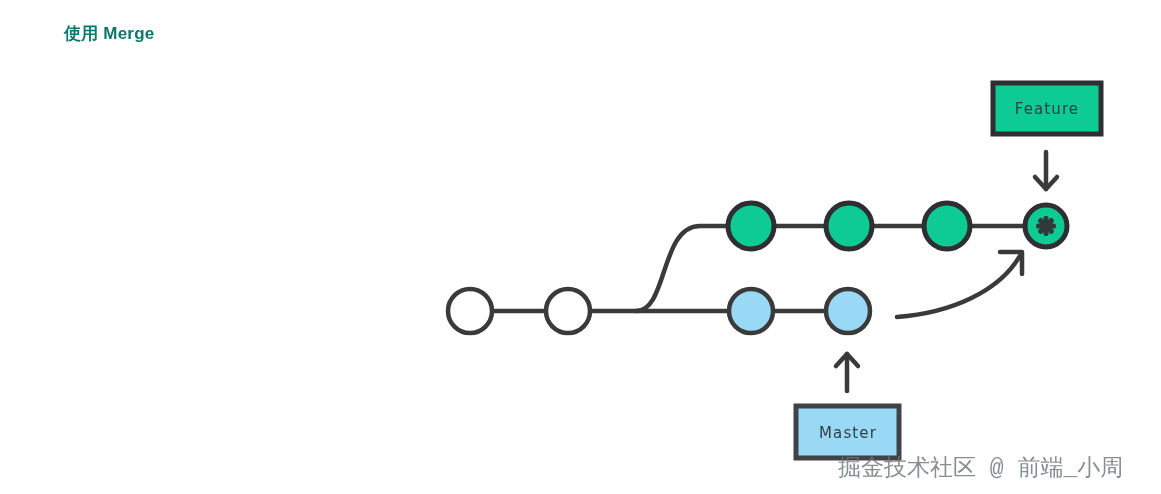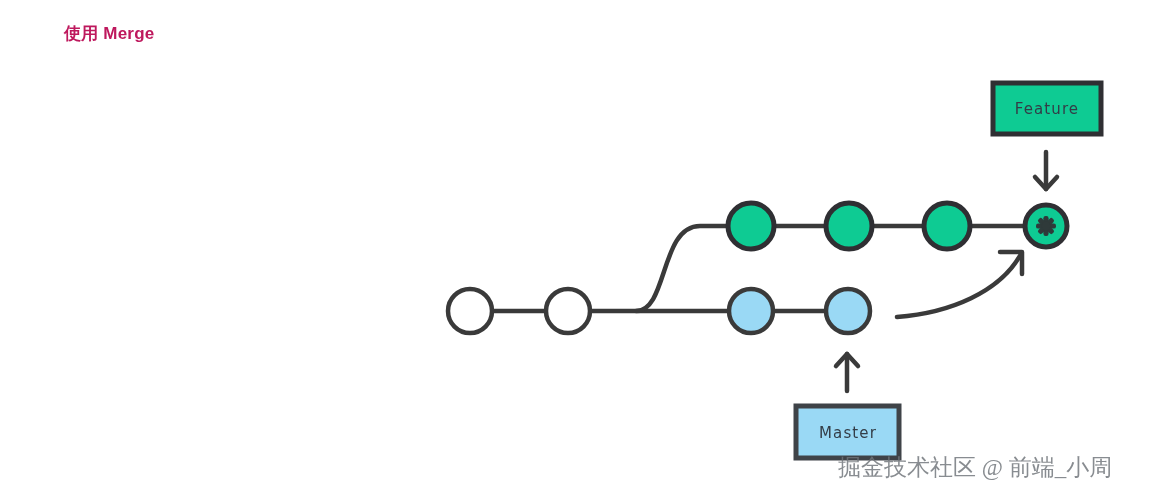--- a/index.html
+++ b/index.html
@@ -13,40 +13,40 @@
     position: relative;
     overflow: hidden;
     font-family: "Liberation Sans", "DejaVu Sans", sans-serif;
   }
   #page-title {
     position: absolute;
     left: 64px;
     top: 22px;
     font-size: 17px;
     font-weight: bold;
-    color: #be185d;
+    color: #0f766e;
     letter-spacing: 0.2px;
     white-space: nowrap;
   }
   #diagram {
     position: absolute;
     left: 0;
     top: 0;
     width: 1161px;
     height: 494px;
   }
   #watermark {
     position: absolute;
     left: 838px;
     top: 452px;
     font-size: 23px;
     color: #6f7479;
     opacity: 0.82;
     white-space: nowrap;
-    font-family: Liberation Serif, serif;
+    font-family: Liberation Mono, monospace;
   }
   .node-label {
     font-size: 15px;
     font-family: "DejaVu Sans", sans-serif;
     letter-spacing: 1.1px;
   }
 </style>
 </head>
 <body>
 

